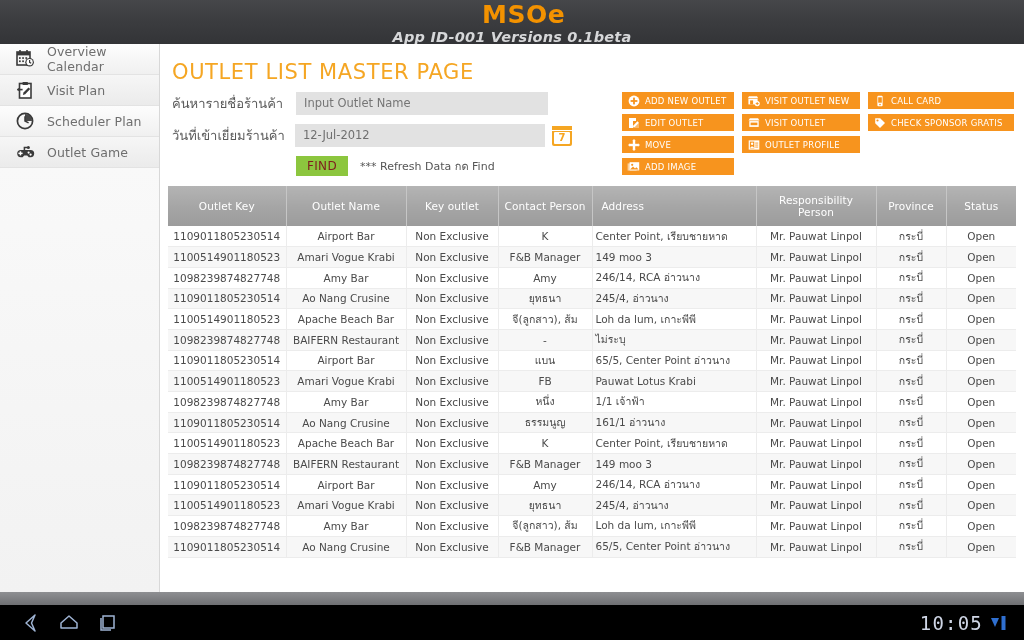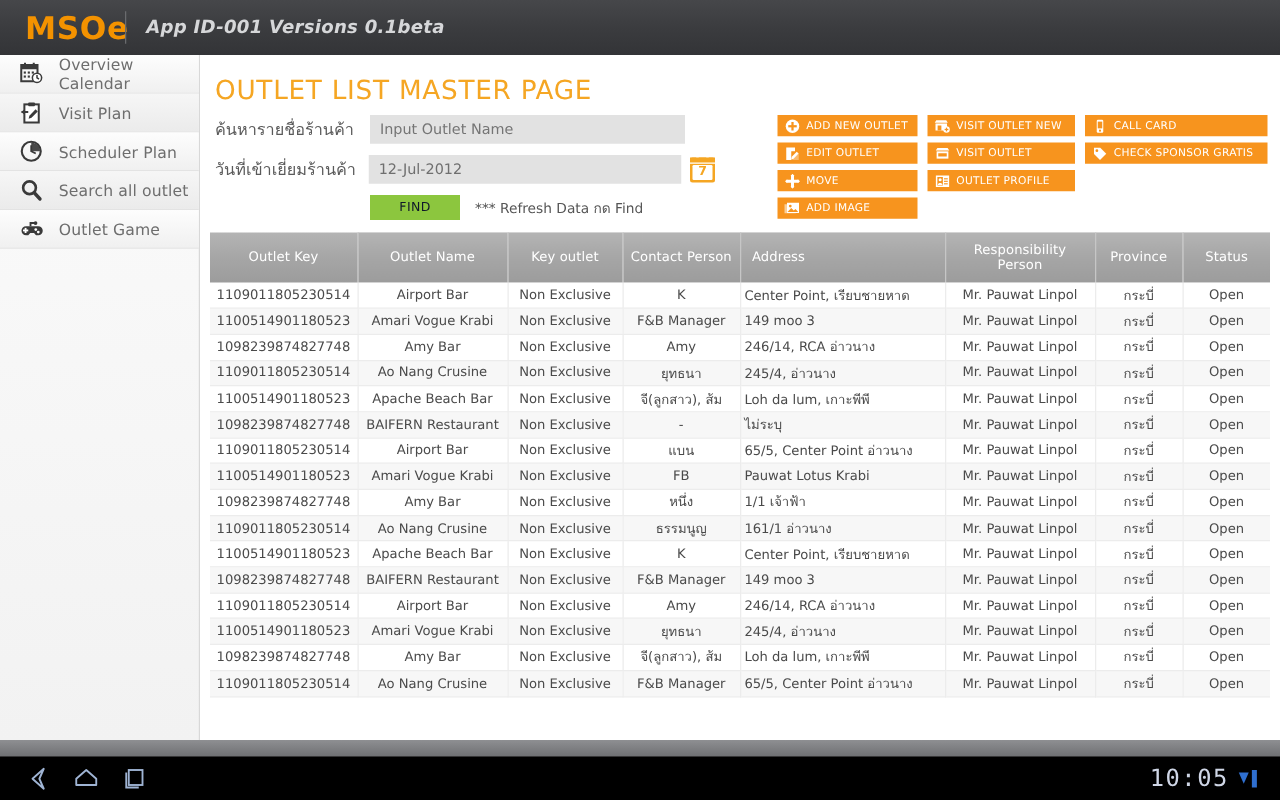--- a/index.html
+++ b/index.html
@@ -7,21 +7,21 @@
     width: 1024px; height: 640px;
     font-family: "DejaVu Sans", "Liberation Sans", sans-serif;
     background: #000; overflow: hidden;
   }
   .screen { position: relative; width: 1024px; height: 640px; background: #fff; }
 
   
   .topbar {
     position: absolute; left: 0; top: 0; width: 1024px; height: 44px;
     background: linear-gradient(to bottom, #46474a 0%, #3b3c3f 50%, #333437 100%);
-    display: flex; align-items: center;
+    display: flex; align-items: center; flex-direction: column;
   }
   .brand {
     color: #f39200; font-size: 25px; font-weight: bold; letter-spacing: .5px;
     padding-left: 20px; width: 100px;
   }
   .brand-divider { width: 1px; height: 26px; background: #6a6b6e; margin: 0 16px 0 0; }
   .app-ver {
     color: #d6d7d9; font-size: 14.5px; font-style: italic; font-weight: bold;
     letter-spacing: .2px;
   }
@@ -82,22 +82,22 @@
     position: absolute; left: 2px; right: 2px; top: 6px; bottom: 2px;
     background: #fff; border-radius: 1px;
     color: #f5a623; font-size: 10px; font-weight: bold;
     display: flex; align-items: center; justify-content: center;
   }
   .cal-btn .nub { position: absolute; top: -2px; width: 2px; height: 4px; background: #fff; }
   .cal-btn .nub.l { left: 5px; } .cal-btn .nub.r { right: 5px; }
 
   .find-row { display: flex; align-items: center; margin-top: 2px; padding-left: 124px; }
   .find-btn {
-    width: 72px; height: 20px; background: #8cc63e; border: none;
-    color: #0f172a; font-size: 10px; letter-spacing: .3px; cursor: pointer;
+    width: 52px; height: 20px; background: #8cc63e; border: none;
+    color: #7f1d1d; font-size: 12px; letter-spacing: .3px; cursor: pointer;
     font-family: "DejaVu Sans", "Liberation Sans", sans-serif;
   }
   .refresh-note { font-size: 11px; color: #555; margin-left: 12px; }
 
   
   .actions { position: absolute; left: 462px; top: 48px; width: 392px; }
   .act-col { position: absolute; top: 0; }
   .act-col.c1 { left: 0; width: 112px; }
   .act-col.c2 { left: 120px; width: 118px; }
   .act-col.c3 { left: 246px; width: 146px; }
@@ -216,29 +216,20 @@
       <span class="side-ico">
         <svg width="18" height="18" viewBox="0 0 18 18">
           <circle cx="9" cy="9" r="7.6" fill="none" stroke="#3a3a3a" stroke-width="1.7"></circle>
           <path d="M9 4.2 L9 9 L12.6 10.8" stroke="#3a3a3a" stroke-width="1.5" fill="none"></path>
           <path d="M9 2 A7 7 0 0 1 16 9 L9 9 Z" fill="#3a3a3a" opacity="0.92"></path>
         </svg>
       </span>
       <span class="side-label">Scheduler Plan</span>
     </div>
 
-    <div class="side-item">
-      <span class="side-ico">
-        <svg width="18" height="18" viewBox="0 0 18 18">
-          <circle cx="7.6" cy="7.2" r="5.1" fill="none" stroke="#3a3a3a" stroke-width="2.1"></circle>
-          <path d="M11.4 11.2 L16 16.2" stroke="#3a3a3a" stroke-width="2.7" stroke-linecap="round"></path>
-        </svg>
-      </span>
-      <span class="side-label">Search all outlet</span>
-    </div>
 
     <div class="side-item">
       <span class="side-ico">
         <svg width="20" height="15" viewBox="0 0 20 15">
           <path d="M4.4 5 h11.2 a3.6 3.6 0 0 1 0 7.2 h-1.8 l-1.6 -1.8 h-3.0 l-1.6 1.8 h-1.8 a3.6 3.6 0 0 1 0 -7.2 z" fill="#3a3a3a"></path>
           <rect x="3.4" y="7.6" width="4.2" height="1.5" fill="#fff"></rect>
           <rect x="4.7" y="6.3" width="1.5" height="4.1" fill="#fff"></rect>
           <circle cx="13.6" cy="7.6" r="1.1" fill="#fff"></circle>
           <circle cx="15.6" cy="9.6" r="1.1" fill="#fff"></circle>
           <path d="M9.4 5 L9.4 2.4 L12.6 2.4" stroke="#3a3a3a" stroke-width="1.5" fill="none"></path>

